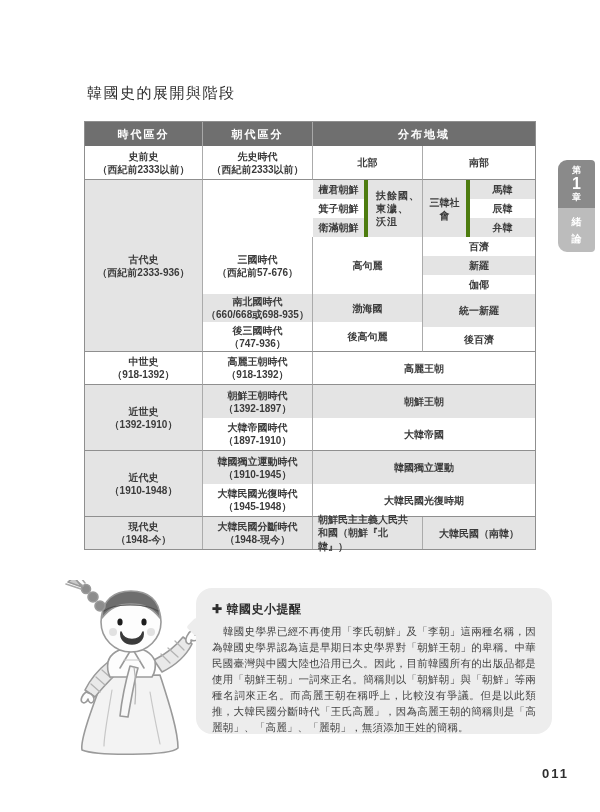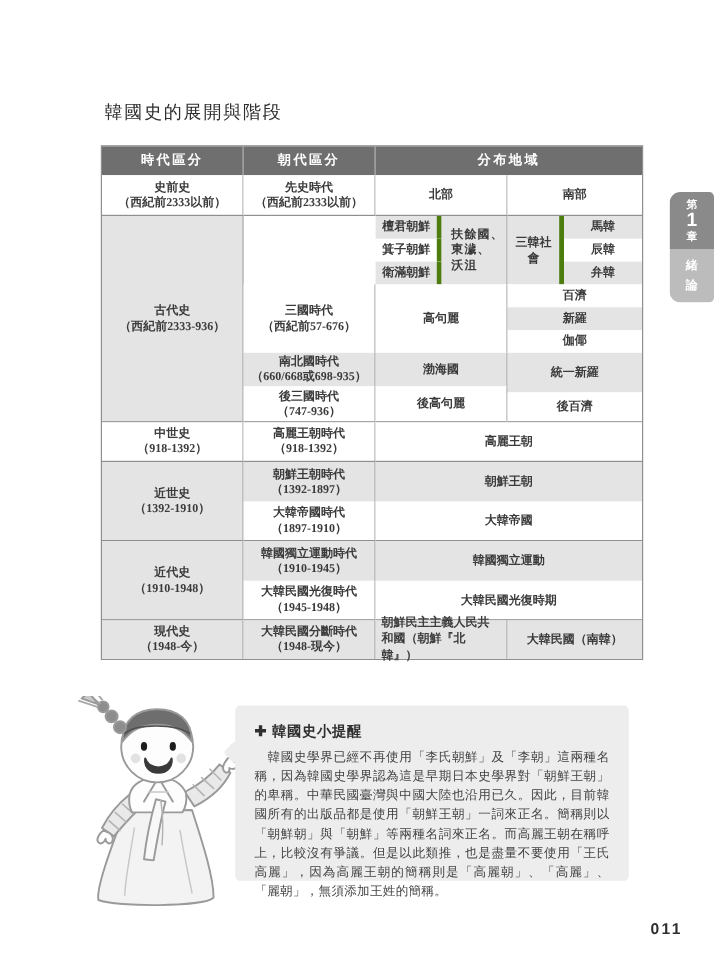--- a/index.html
+++ b/index.html
@@ -11,21 +11,21 @@
               letter-spacing:1.5px;color:#2e2e2e;}
 
   
   .htable{position:absolute;left:84px;top:121px;
           display:grid;
           grid-template-columns:118px 110px 55px 55px 47px 65px;
           grid-template-rows:24px 34px 19px 19px 19px 19px 19px 19px 28px 5px 25px 33px 33px 33px 33px 33px 32px;
           border:1px solid #8f8f8f;background:#fff;}
   .cell{display:flex;align-items:center;justify-content:center;text-align:center;
         font-size:10px;font-weight:700;line-height:1.3;white-space:pre-line;
-        box-sizing:border-box;padding:0 2px;font-family:Liberation Serif, serif;}
+        box-sizing:border-box;padding:0 2px;}
   .hdr{background:#6f6f6f;color:#fff;font-size:11px;letter-spacing:2px;}
   .brh{border-right:1px solid rgba(255,255,255,.4);}
   .g{background:#e4e4e4;}
   .w{background:#fff;}
   .br{border-right:1px solid #ababab;}
   .brw{border-right:4px solid #4d7c0f;}
   .bb{border-bottom:1px solid #8f8f8f;}
   .left{justify-content:flex-start;text-align:left;padding-left:8px;letter-spacing:1px;}
   .wrap{white-space:normal;padding:0 5px;text-align:left;line-height:1.35;}
 
@@ -34,22 +34,22 @@
                overflow:hidden;display:flex;flex-direction:column;}
   .tab-dark{background:#8a8a8a;height:48px;display:flex;flex-direction:column;
             align-items:center;justify-content:center;color:#fff;}
   .tab-light{background:#bcbcbc;height:44px;display:flex;align-items:center;justify-content:center;
              color:#fff;font-size:10px;font-weight:700;white-space:pre-line;text-align:center;
              line-height:1.7;letter-spacing:0;}
   .tab-dark .sm{font-size:9px;font-weight:700;line-height:11px;}
   .tab-dark .num{font-size:16px;font-weight:700;line-height:16px;}
 
   
-  .note-box{position:absolute;left:196px;top:588px;width:328px;height:146px;
-            background:#ededed;border-radius:4px;box-sizing:border-box;
+  .note-box{position:absolute;left:196px;top:588px;width:356px;height:146px;
+            background:#ededed;border-radius:16px;box-sizing:border-box;
             padding:13px 16px 10px 16px;}
   .note-tail{position:absolute;left:-7px;top:32px;width:14px;height:14px;background:#ededed;
              transform:rotate(45deg);border-radius:3px;}
   .note-title{font-size:12px;font-weight:700;color:#2f2f2f;margin-bottom:5px;letter-spacing:.5px;}
   .note-icon{font-weight:700;margin-right:4px;font-size:12px;}
   .note-body{font-size:10.5px;line-height:16px;color:#424242;text-align:justify;
              text-indent:11px;letter-spacing:.2px;font-weight:500;}
 
   .page-number{position:absolute;left:542px;top:766px;font-size:13px;font-weight:700;
                letter-spacing:2px;color:#2e2e2e;}
@@ -183,16 +183,16 @@
     <circle cx="99" cy="52" r="4" fill="#e2e2e2" stroke="none"></circle>
     <path d="M69,52 C72,62 88,62 91,52 C92,58 88,64 80,64 C72,64 68,58 69,52 Z" fill="#3a3a3a" stroke="#3a3a3a"></path>
   </g>
 </svg>
 
 <div class="note-box">
   <div class="note-tail"></div>
   <div class="note-title">
     <span class="note-icon">✚</span><span>韓國史小提醒</span>
   </div>
-  <div class="note-body">韓國史學界已經不再使用「李氏朝鮮」及「李朝」這兩種名稱，因為韓國史學界認為這是早期日本史學界對「朝鮮王朝」的卑稱。中華民國臺灣與中國大陸也沿用已久。因此，目前韓國所有的出版品都是使用「朝鮮王朝」一詞來正名。簡稱則以「朝鮮朝」與「朝鮮」等兩種名詞來正名。而高麗王朝在稱呼上，比較沒有爭議。但是以此類推，也是盡量不要使用「王氏高麗」，因為高麗王朝的簡稱則是「高麗朝」、「高麗」、「麗朝」，無須添加王姓的簡稱。</div>
+  <div class="note-body">韓國史學界已經不再使用「李氏朝鮮」及「李朝」這兩種名稱，因為韓國史學界認為這是早期日本史學界對「朝鮮王朝」的卑稱。中華民國臺灣與中國大陸也沿用已久。因此，目前韓國所有的出版品都是使用「朝鮮王朝」一詞來正名。簡稱則以「朝鮮朝」與「朝鮮」等兩種名詞來正名。而高麗王朝在稱呼上，比較沒有爭議。但是以此類推，大韓民國分斷時代「王氏高麗」，因為高麗王朝的簡稱則是「高麗朝」、「高麗」、「麗朝」，無須添加王姓的簡稱。</div>
 </div>
 
 <div class="page-number">011</div>
 
 </body></html>

